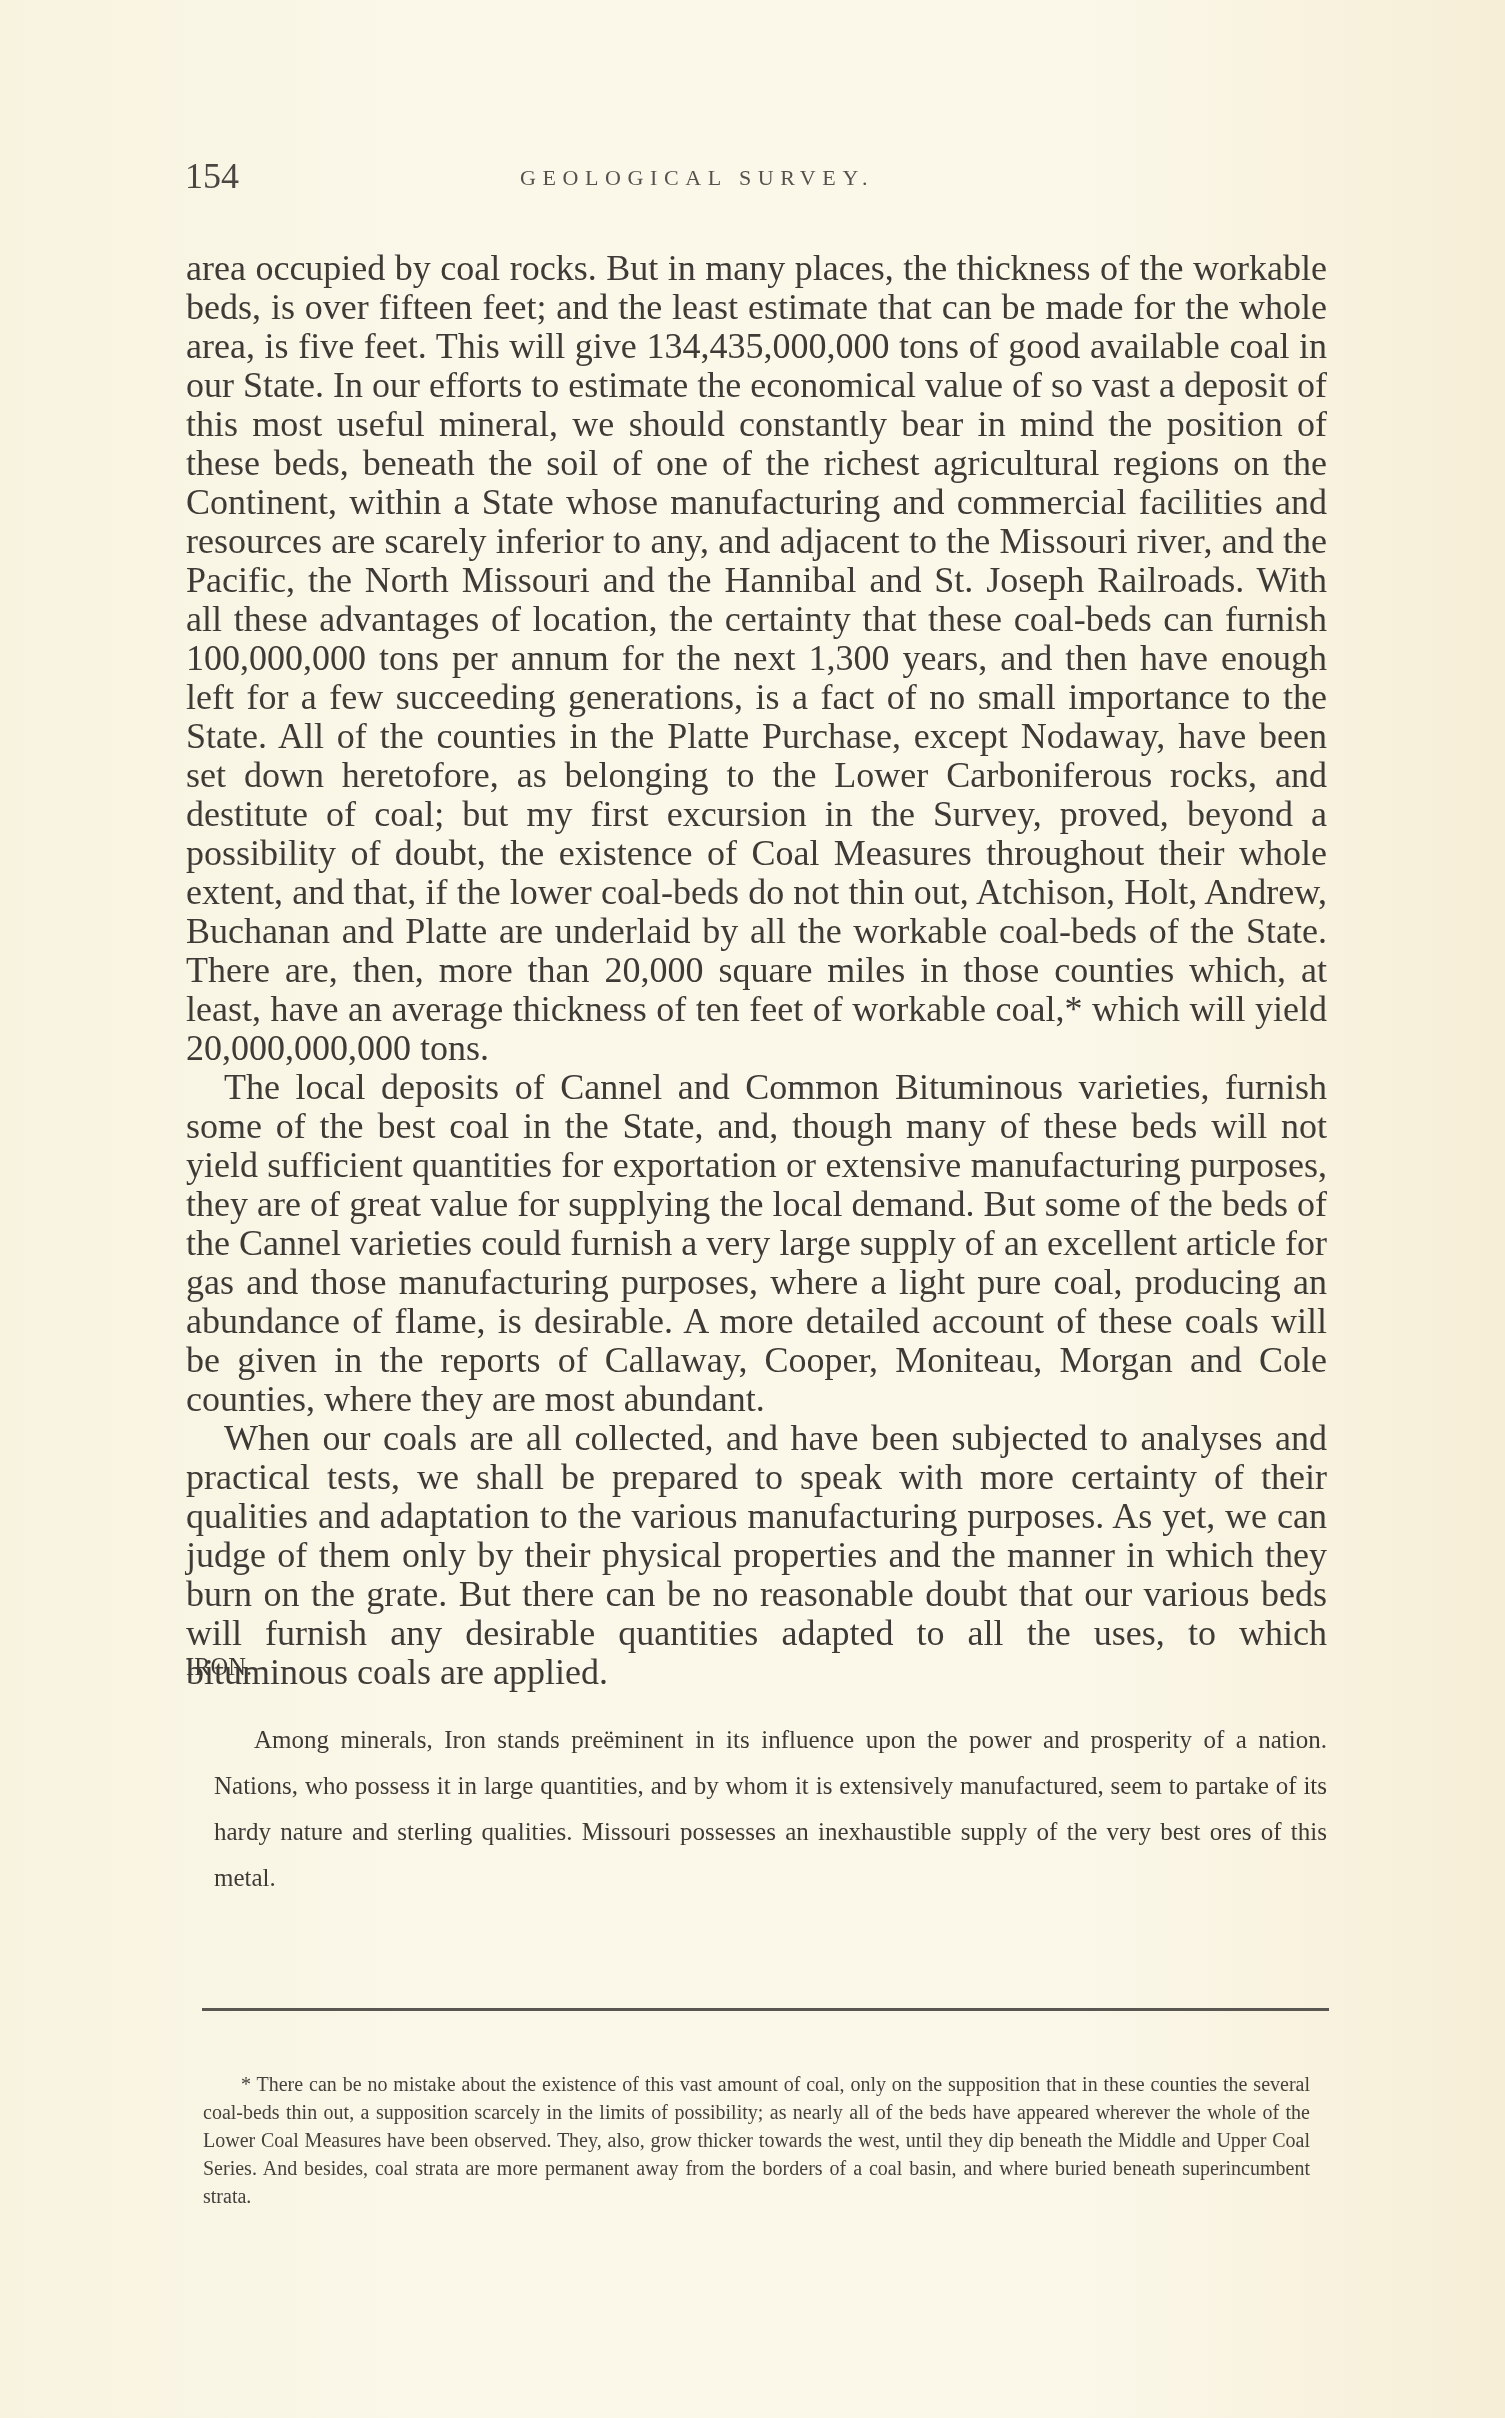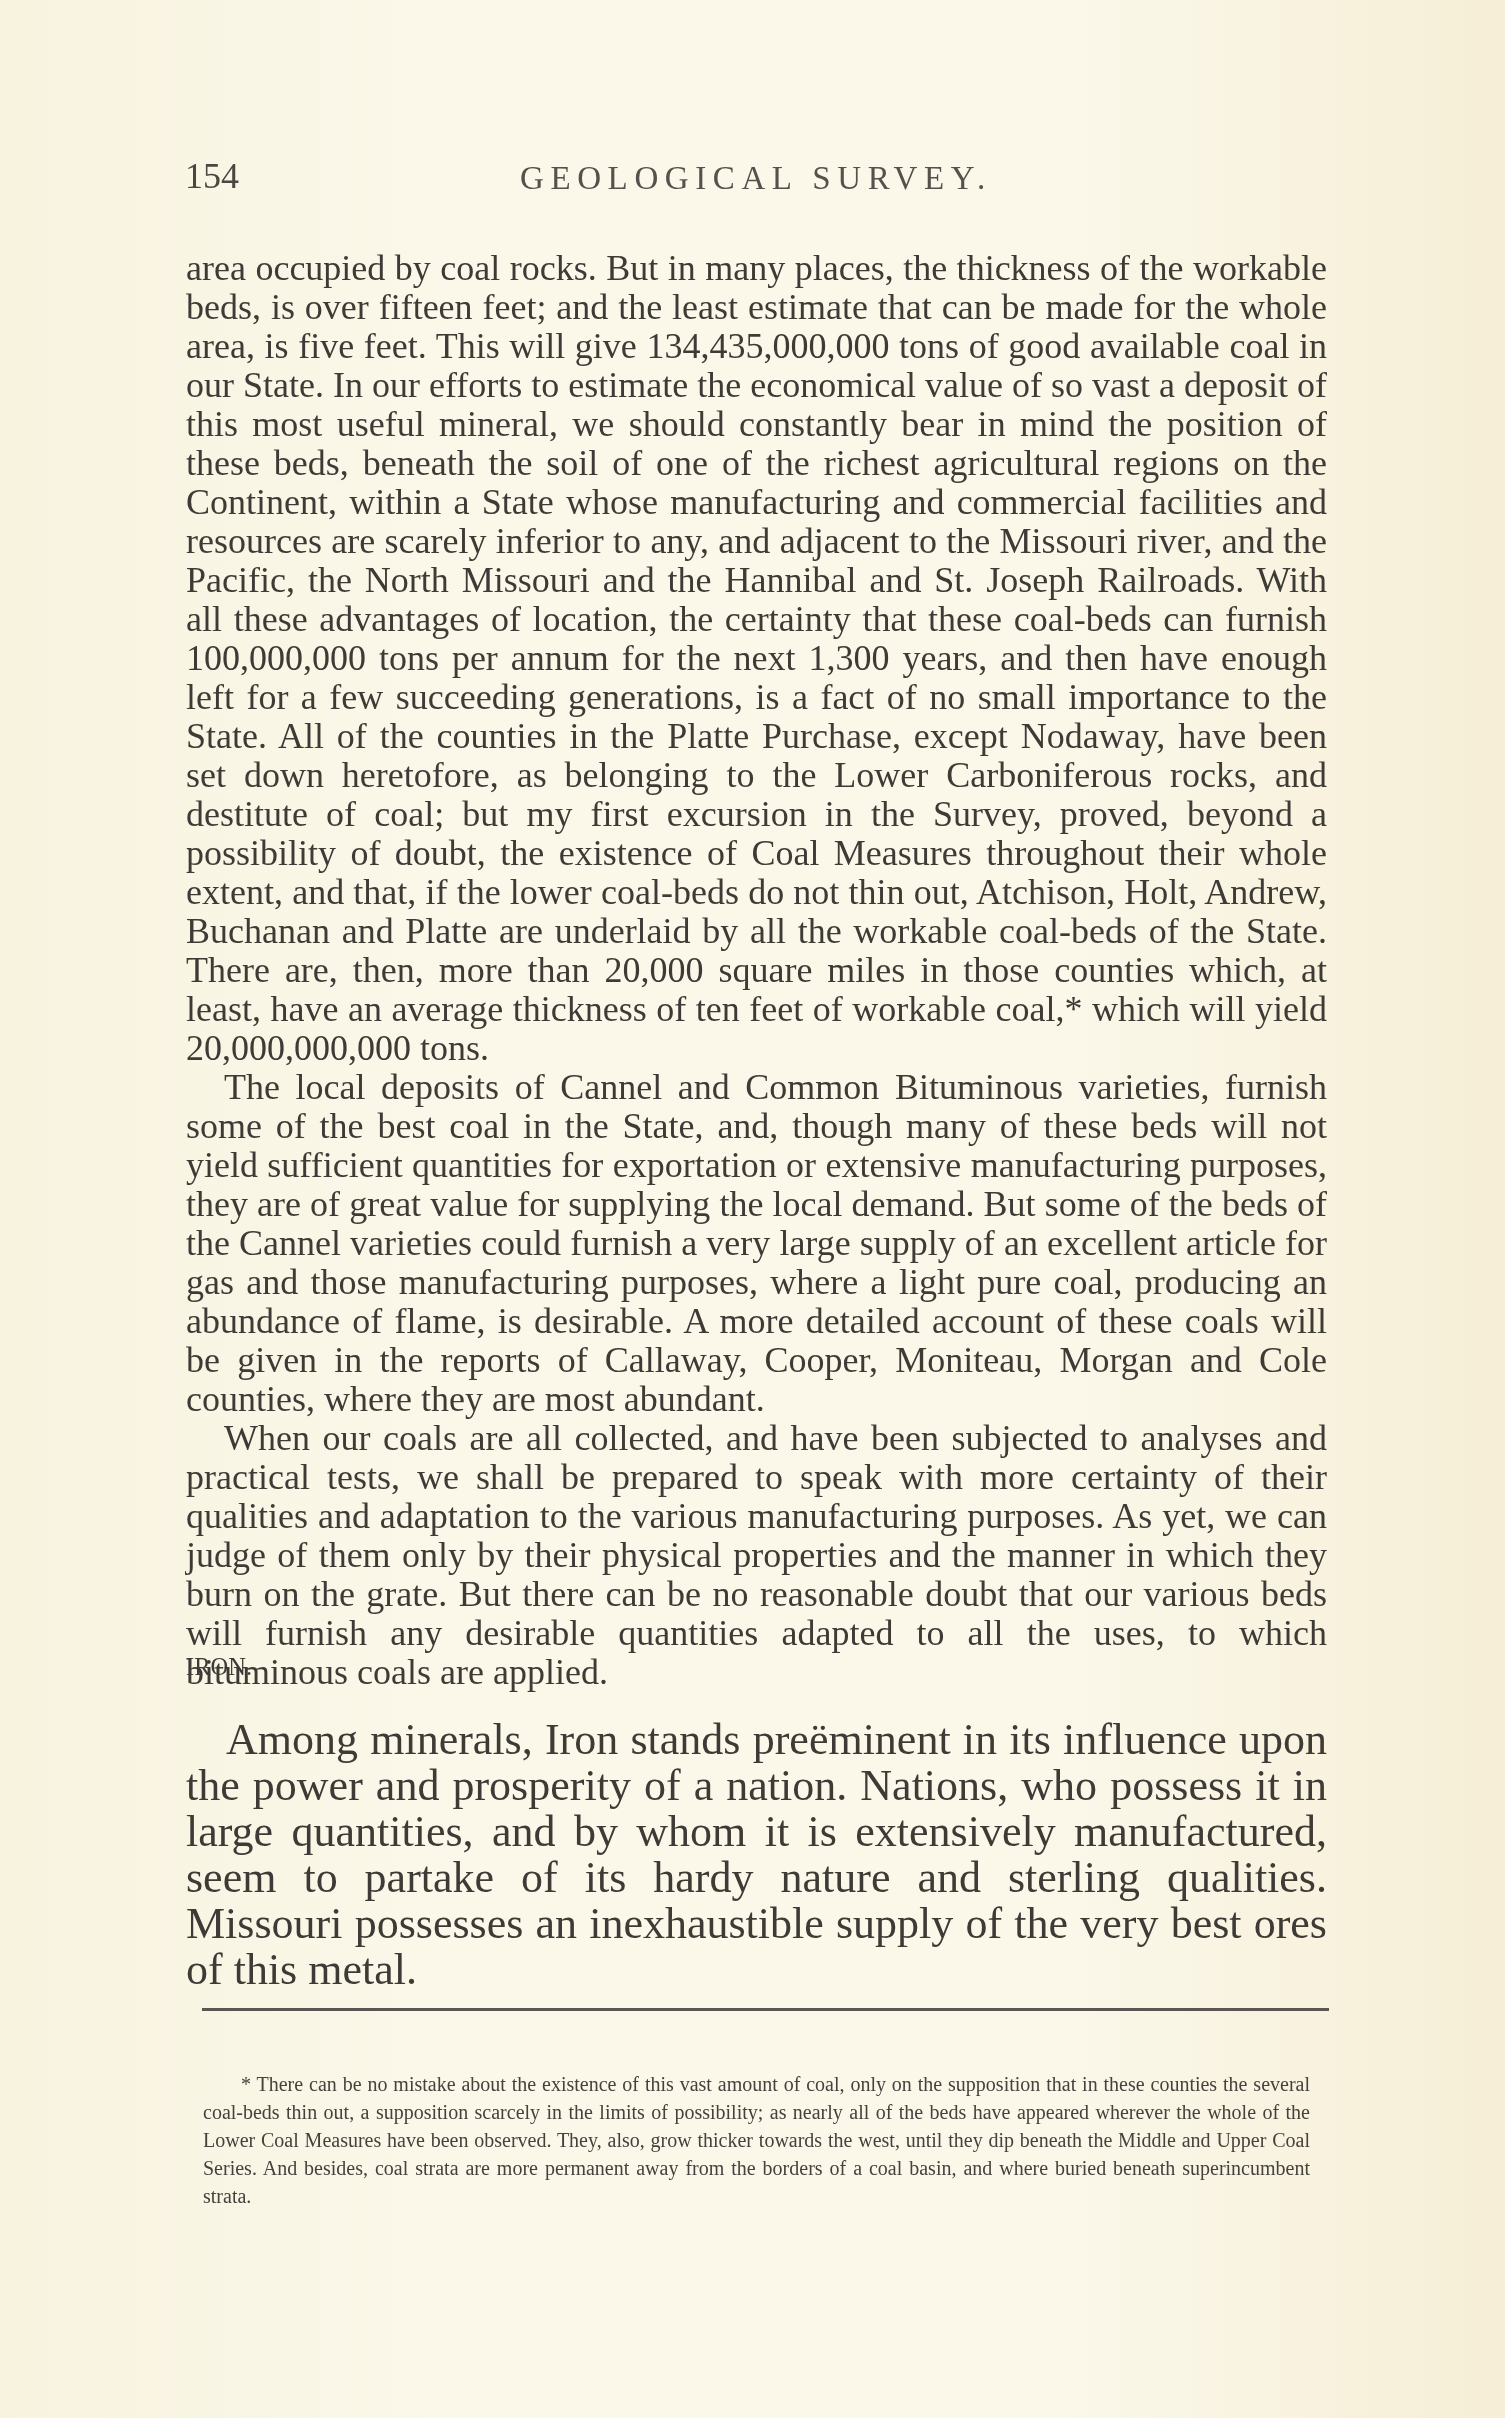--- a/index.html
+++ b/index.html
@@ -37,21 +37,21 @@
       font-family: "Liberation Serif", "DejaVu Serif", serif;
       font-size: 36px;
       line-height: 41px;
       color: #4a4743;
     }
     .running-title {
       position: absolute;
       left: 335px;
       top: 7.5px;
       font-family: "Liberation Serif", "DejaVu Serif", serif;
-      font-size: 33px;
+      font-size: 22px;
       letter-spacing: 6.6px;
       line-height: 28px;
       color: #55524d;
     }
     .body-text {
       position: absolute;
       left: 186px;
       top: 249px;
       width: 1141px;
     }
@@ -77,23 +77,24 @@
       line-height: 28px;
       color: #3e3b37;
     }
     .lead-text {
       position: absolute;
       left: 186px;
       top: 1717px;
       width: 1141px;
     }
     .lead-text .para {
-      font-size: 44px;
+      font-size: 25px;
       line-height: 46px;
       text-indent: 40px;
+      margin-left: 28px;
     }
     .footnote-rule {
       position: absolute;
       left: 202px;
       top: 2008px;
       width: 1127px;
       height: 2.8px;
       background: #5a5753;
     }
     .footnotes {

